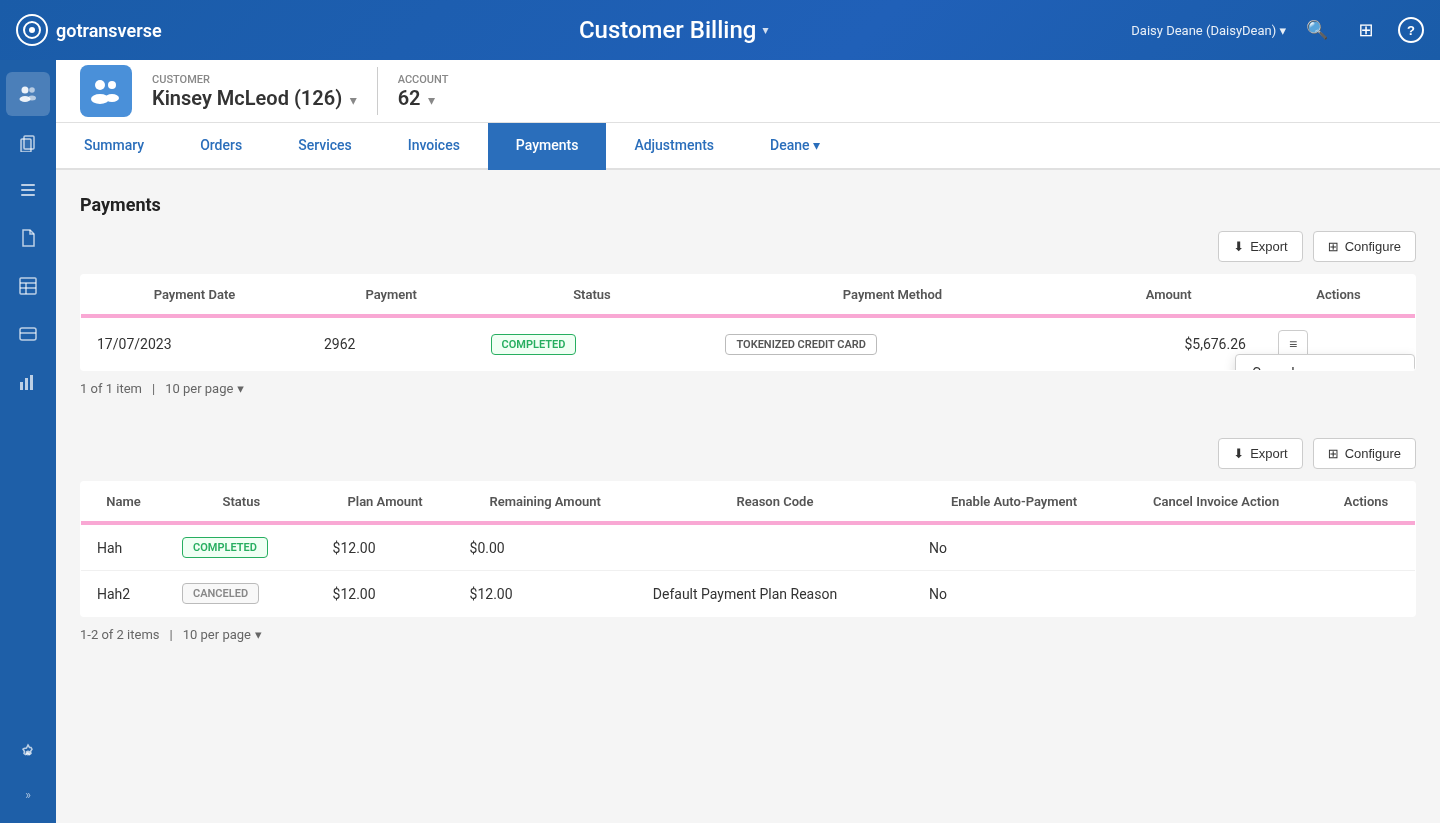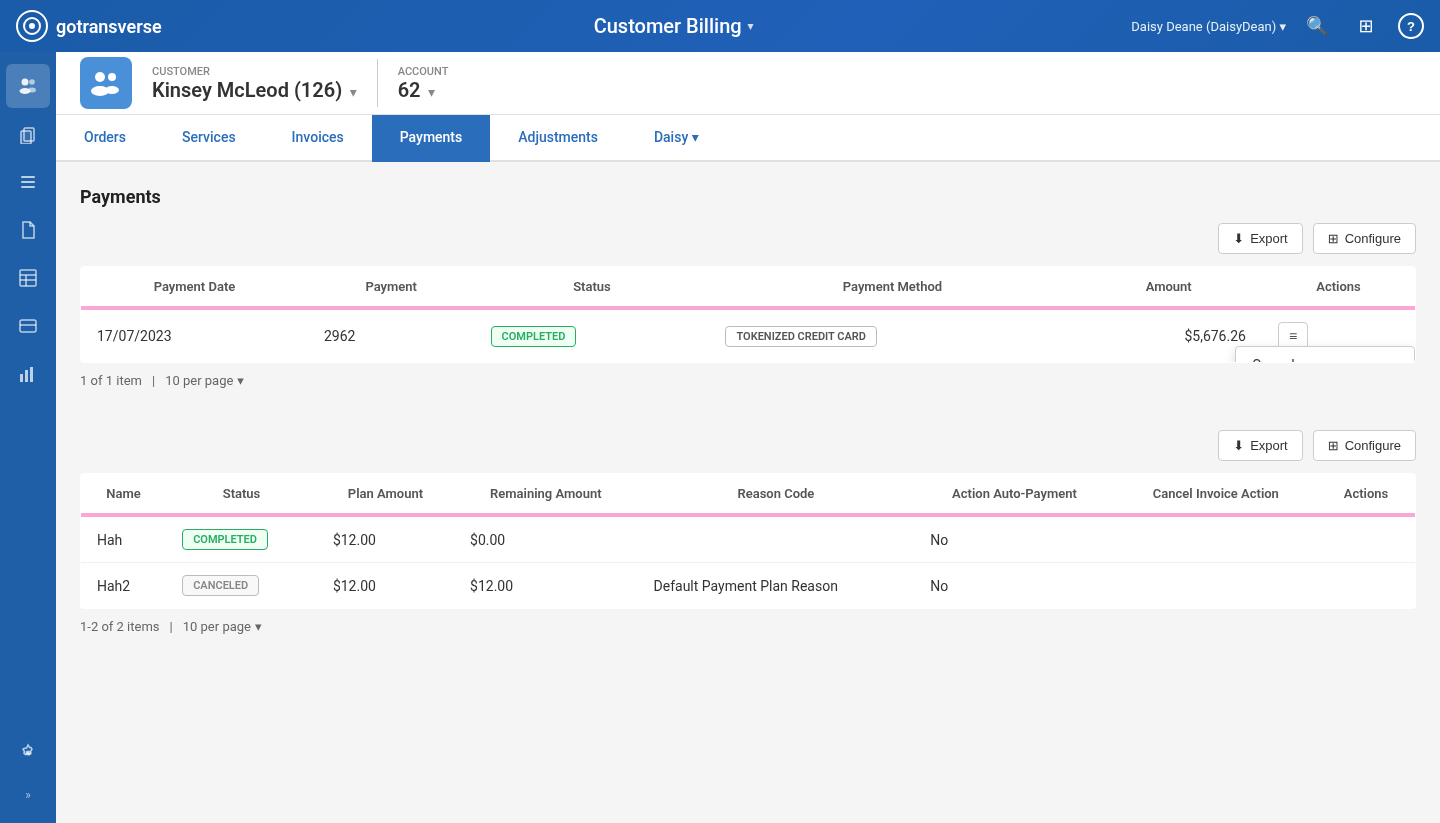--- a/index.html
+++ b/index.html
@@ -1,21 +1,21 @@
 <!DOCTYPE html>
 <html><head>
   <meta charset="utf-8">
   <style>
     * { box-sizing: border-box; margin: 0; padding: 0; }
     body { font-family: -apple-system, BlinkMacSystemFont, 'Segoe UI', Roboto, sans-serif; font-size: 14px; background: #f5f5f5; display: flex; flex-direction: column; height: 100vh; overflow: hidden; }
 
     
     .top-nav {
       background: linear-gradient(135deg, #1a5ca8 0%, #2060b8 60%, #1a5ca8 100%);
-      height: 52px;
+      height: 60px;
       display: flex;
       align-items: center;
       padding: 0 16px;
       color: white;
       flex-shrink: 0;
     }
     .logo-area {
       display: flex;
       align-items: center;
       gap: 8px;
@@ -37,21 +37,21 @@
       color: white;
     }
     .nav-center {
       flex: 1;
       display: flex;
       justify-content: center;
       align-items: center;
       gap: 6px;
     }
     .nav-title {
-      font-size: 20px;
+      font-size: 24px;
       font-weight: 500;
       color: white;
     }
     .nav-title-arrow {
       font-size: 12px;
       color: rgba(255,255,255,0.8);
     }
     .nav-right {
       display: flex;
       align-items: center;
@@ -446,26 +446,27 @@
       <div class="account-block">
         <div class="account-label">ACCOUNT</div>
         <div>
           <span class="account-num">62</span>
           <span style="color:#888;font-size:14px;margin-left:4px;">▾</span>
         </div>
       </div>
     </div>
 
     <div class="tabs-bar">
+      <div class="tab">Summary</div>
       <div class="tab">Orders</div>
       <div class="tab">Services</div>
       <div class="tab">Invoices</div>
       <div class="tab active">Payments</div>
       <div class="tab">Adjustments</div>
-      <div class="tab">Daisy ▾</div>
+      <div class="tab">Deane ▾</div>
     </div>
 
     <div class="page-content">
 
       <div class="payments-section">
         <div class="section-title">Payments</div>
 
         <div class="table-toolbar">
           <button class="btn-outline">
             <span>⬇</span>
@@ -537,21 +538,21 @@
         </div>
 
         <table class="data-table">
           <thead>
             <tr>
               <th>Name</th>
               <th>Status</th>
               <th>Plan Amount</th>
               <th>Remaining Amount</th>
               <th>Reason Code</th>
-              <th>Action Auto-Payment</th>
+              <th>Enable Auto-Payment</th>
               <th>Cancel Invoice Action</th>
               <th>Actions</th>
             </tr>
           </thead>
           <tbody>
             <tr>
               <td>Hah</td>
               <td>
                 <span class="badge badge-completed">COMPLETED</span>
               </td>

